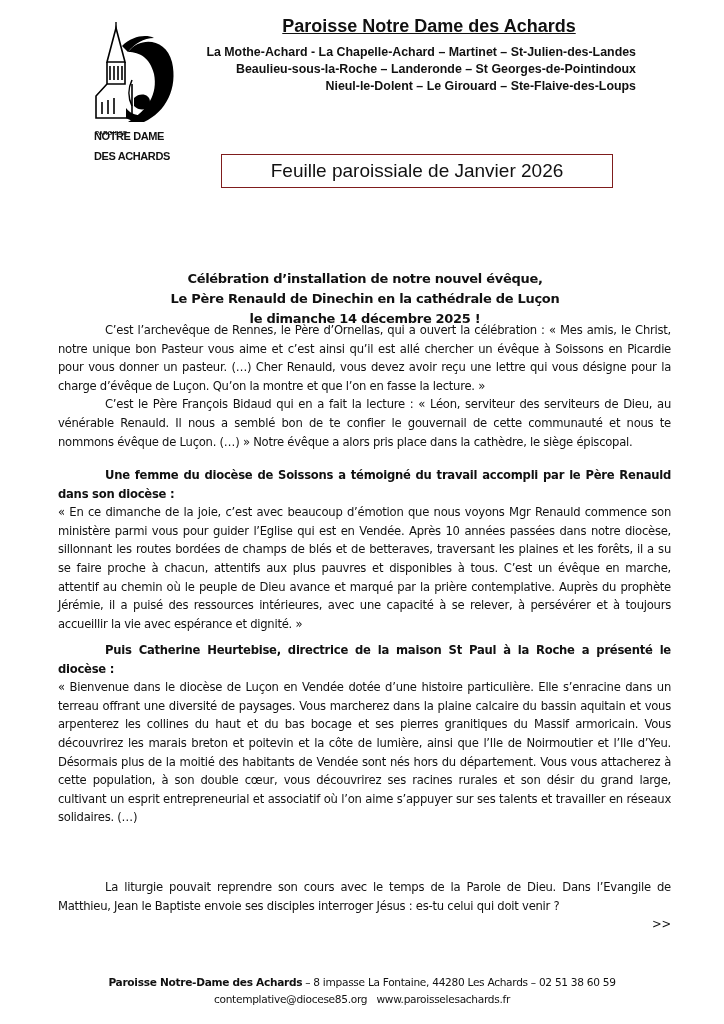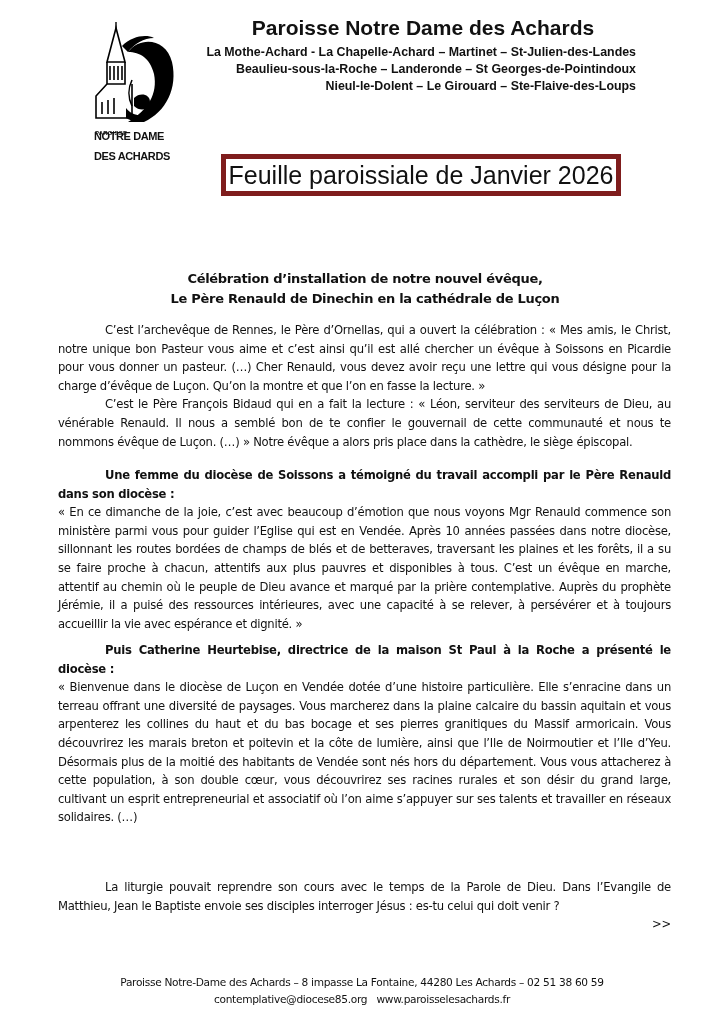--- a/index.html
+++ b/index.html
@@ -5,36 +5,36 @@
   html, body { margin:0; padding:0; background:#ffffff; }
   body { width:724px; height:1024px; position:relative; overflow:hidden; color:#111; }
   .page { position:absolute; left:0; top:0; width:724px; height:1024px; }
 
   .logo { position:absolute; left:88px; top:22px; width:90px; height:130px; }
   .logo svg { position:absolute; left:0; top:0; }
   .logo .small { position:absolute; left:7px; top:108px; font-family:"Liberation Sans", sans-serif; font-size:6px; font-weight:bold; letter-spacing:0.2px; }
   .logo .big1 { position:absolute; left:6px; top:108px; font-family:"Liberation Sans", sans-serif; font-size:11px; font-weight:bold; letter-spacing:-0.4px; white-space:nowrap; }
   .logo .big2 { position:absolute; left:6px; top:128px; font-family:"Liberation Sans", sans-serif; font-size:11px; font-weight:bold; letter-spacing:-0.4px; white-space:nowrap; }
 
-  .head-title { position:absolute; left:198px; top:16px; width:450px; text-align:center; font-family:"Liberation Sans", sans-serif; font-weight:bold; font-size:21px; }
+  .head-title { position:absolute; left:204px; top:16px; width:450px; text-align:center; font-family:"Liberation Sans", sans-serif; font-weight:bold; font-size:18px;text-decoration:underline; }
   .head-lines { position:absolute; left:190px; top:44px; width:446px; text-align:right; font-family:"Liberation Sans", sans-serif; font-weight:bold; font-size:12.4px; line-height:17px; }
   .head-lines div { white-space:nowrap; }
 
-  .sheet-box { position:absolute; left:221px; top:154px; width:390px; height:32px; border:5px solid #7f1d1d; text-align:center; font-family:"Liberation Sans", sans-serif; font-size:25px; line-height:32px; }
+  .sheet-box { position:absolute; left:221px; top:154px; width:390px; height:32px; border:1px solid #7f1d1d; text-align:center; font-family:"Liberation Sans", sans-serif; font-size:19px; line-height:32px; }
 
   .headline { position:absolute; left:100px; top:224px; width:530px; text-align:center; font-family:"DejaVu Sans", sans-serif; font-weight:bold; font-size:13px; line-height:20px; letter-spacing:-0.3px;margin-top:45px; }
 
   .body { position:absolute; left:58px; width:613px; font-family:"DejaVu Sans", sans-serif; font-size:11.6px; line-height:18.6px; text-align:justify; letter-spacing:-0.25px; }
   .body p { margin:0; }
   .indent { text-indent:47px; }
   .bold { font-weight:bold; }
   .right { text-align:right; }
 
   .footer { position:absolute; left:60px; top:974px; width:604px; text-align:center; font-family:"DejaVu Sans", sans-serif; font-size:10.6px; line-height:17px; letter-spacing:-0.3px; }
-  .footer b { font-weight:normal;margin-top:40px; }
+  .footer b { font-weight:bold;margin-top:40px; }
 </style>
 </head>
 <body>
 
 <div class="page">
 
   <div class="logo">
     <svg width="90" height="110" viewBox="0 0 90 110">
 
       <g fill="none" stroke="#000" stroke-width="1.6">
@@ -62,20 +62,21 @@
     <div>La Mothe-Achard - La Chapelle-Achard – Martinet – St-Julien-des-Landes</div>
     <div>Beaulieu-sous-la-Roche – Landeronde – St Georges-de-Pointindoux</div>
     <div>Nieul-le-Dolent – Le Girouard – Ste-Flaive-des-Loups</div>
   </div>
 
   <div class="sheet-box">Feuille paroissiale de Janvier 2026</div>
 
   <div class="headline">
     <div>Célébration d’installation de notre nouvel évêque,</div>
     <div>Le Père Renauld de Dinechin en la cathédrale de Luçon</div>
+    <div>le dimanche 14 décembre 2025 !</div>
   </div>
 
   <div class="body" style="top:321px;">
     <p class="indent">C’est l’archevêque de Rennes, le Père d’Ornellas, qui a ouvert la célébration : « Mes amis, le Christ, notre unique bon Pasteur vous aime et c’est ainsi qu’il est allé chercher un évêque à Soissons en Picardie pour vous donner un pasteur. (…) Cher Renauld, vous devez avoir reçu une lettre qui vous désigne pour la charge d’évêque de Luçon. Qu’on la montre et que l’on en fasse la lecture. »</p>
     <p class="indent">C’est le Père François Bidaud qui en a fait la lecture : « Léon, serviteur des serviteurs de Dieu, au vénérable Renauld. Il nous a semblé bon de te confier le gouvernail de cette communauté et nous te nommons évêque de Luçon. (…) »  Notre évêque a alors pris place dans la cathèdre, le siège épiscopal.</p>
   </div>
 
   <div class="body" style="top:466px;">
     <p class="indent bold">Une femme du diocèse de Soissons a témoigné du travail accompli par le Père Renauld dans son diocèse :</p>
     <p>« En ce dimanche de la joie, c’est avec beaucoup d’émotion que nous voyons Mgr Renauld commence son ministère parmi vous pour guider l’Eglise qui est en Vendée. Après 10 années passées dans notre diocèse, sillonnant les routes bordées de champs de blés et de betteraves, traversant les plaines et les forêts, il a su se faire proche à chacun, attentifs aux plus pauvres et disponibles à tous. C’est un évêque en marche, attentif au chemin où le peuple de Dieu avance et marqué par la prière contemplative. Auprès du prophète Jérémie, il a puisé des ressources intérieures, avec une capacité à se relever, à persévérer et à toujours accueillir la vie avec espérance et dignité. »</p>

